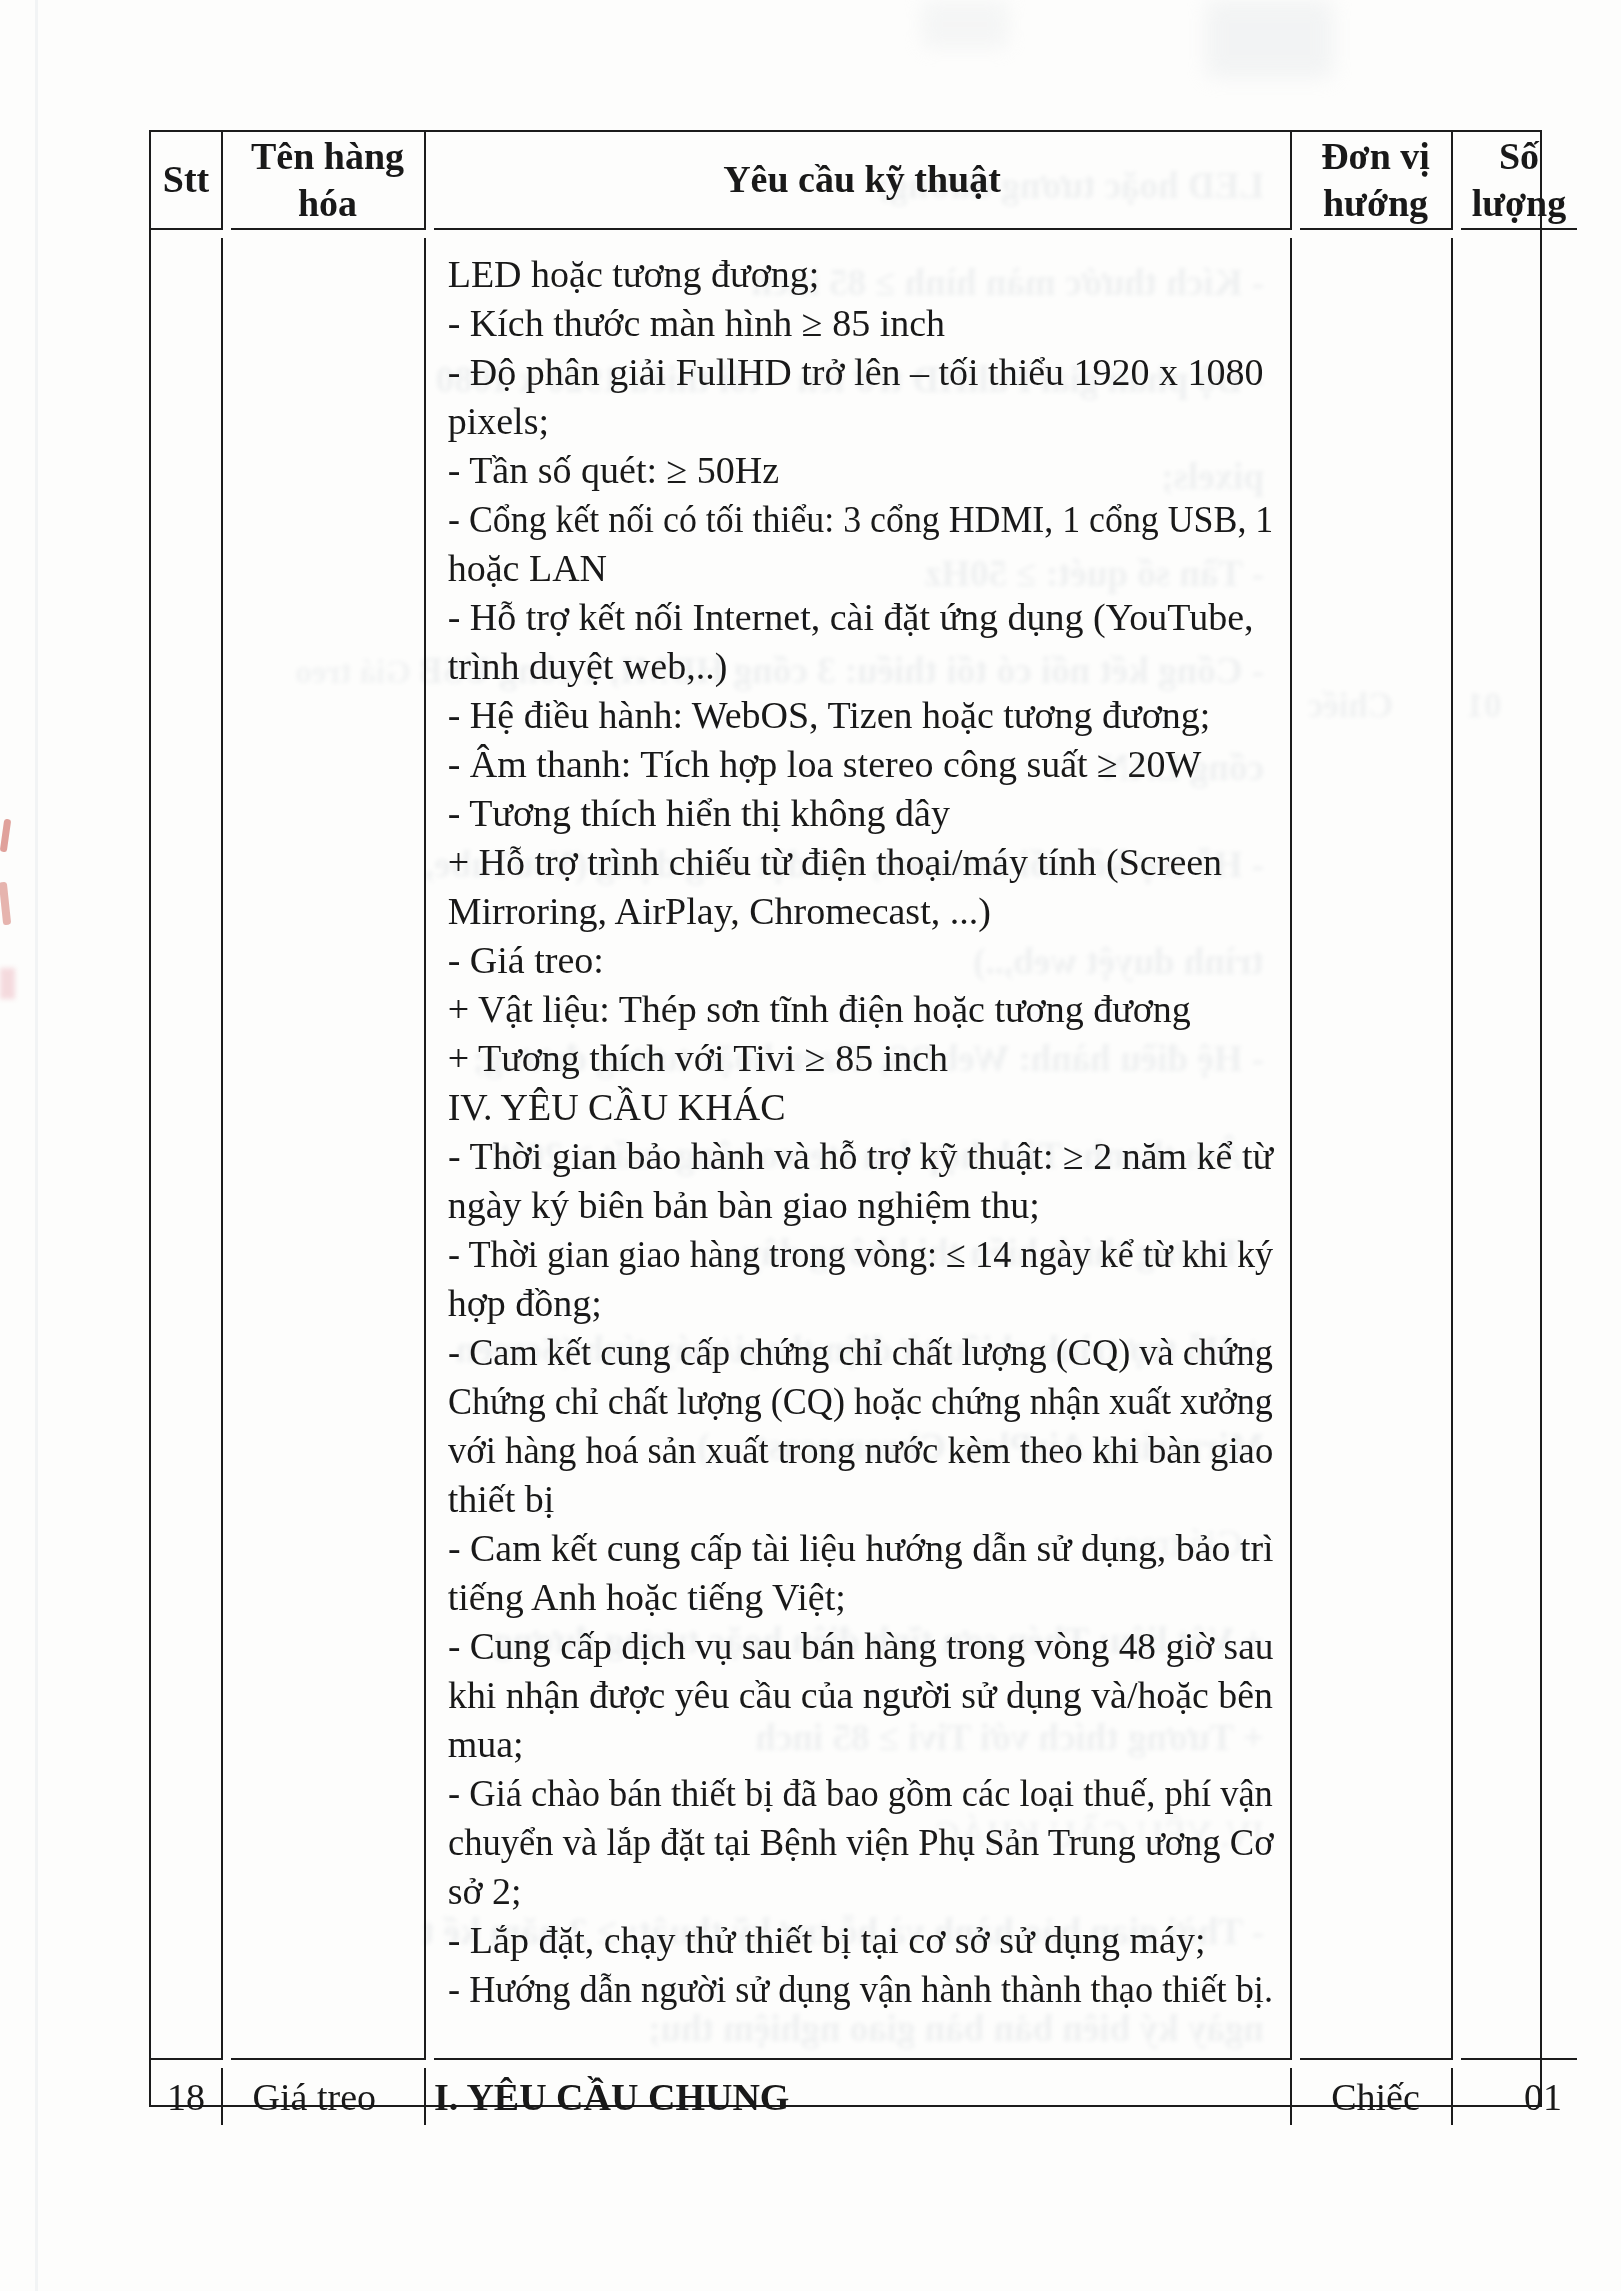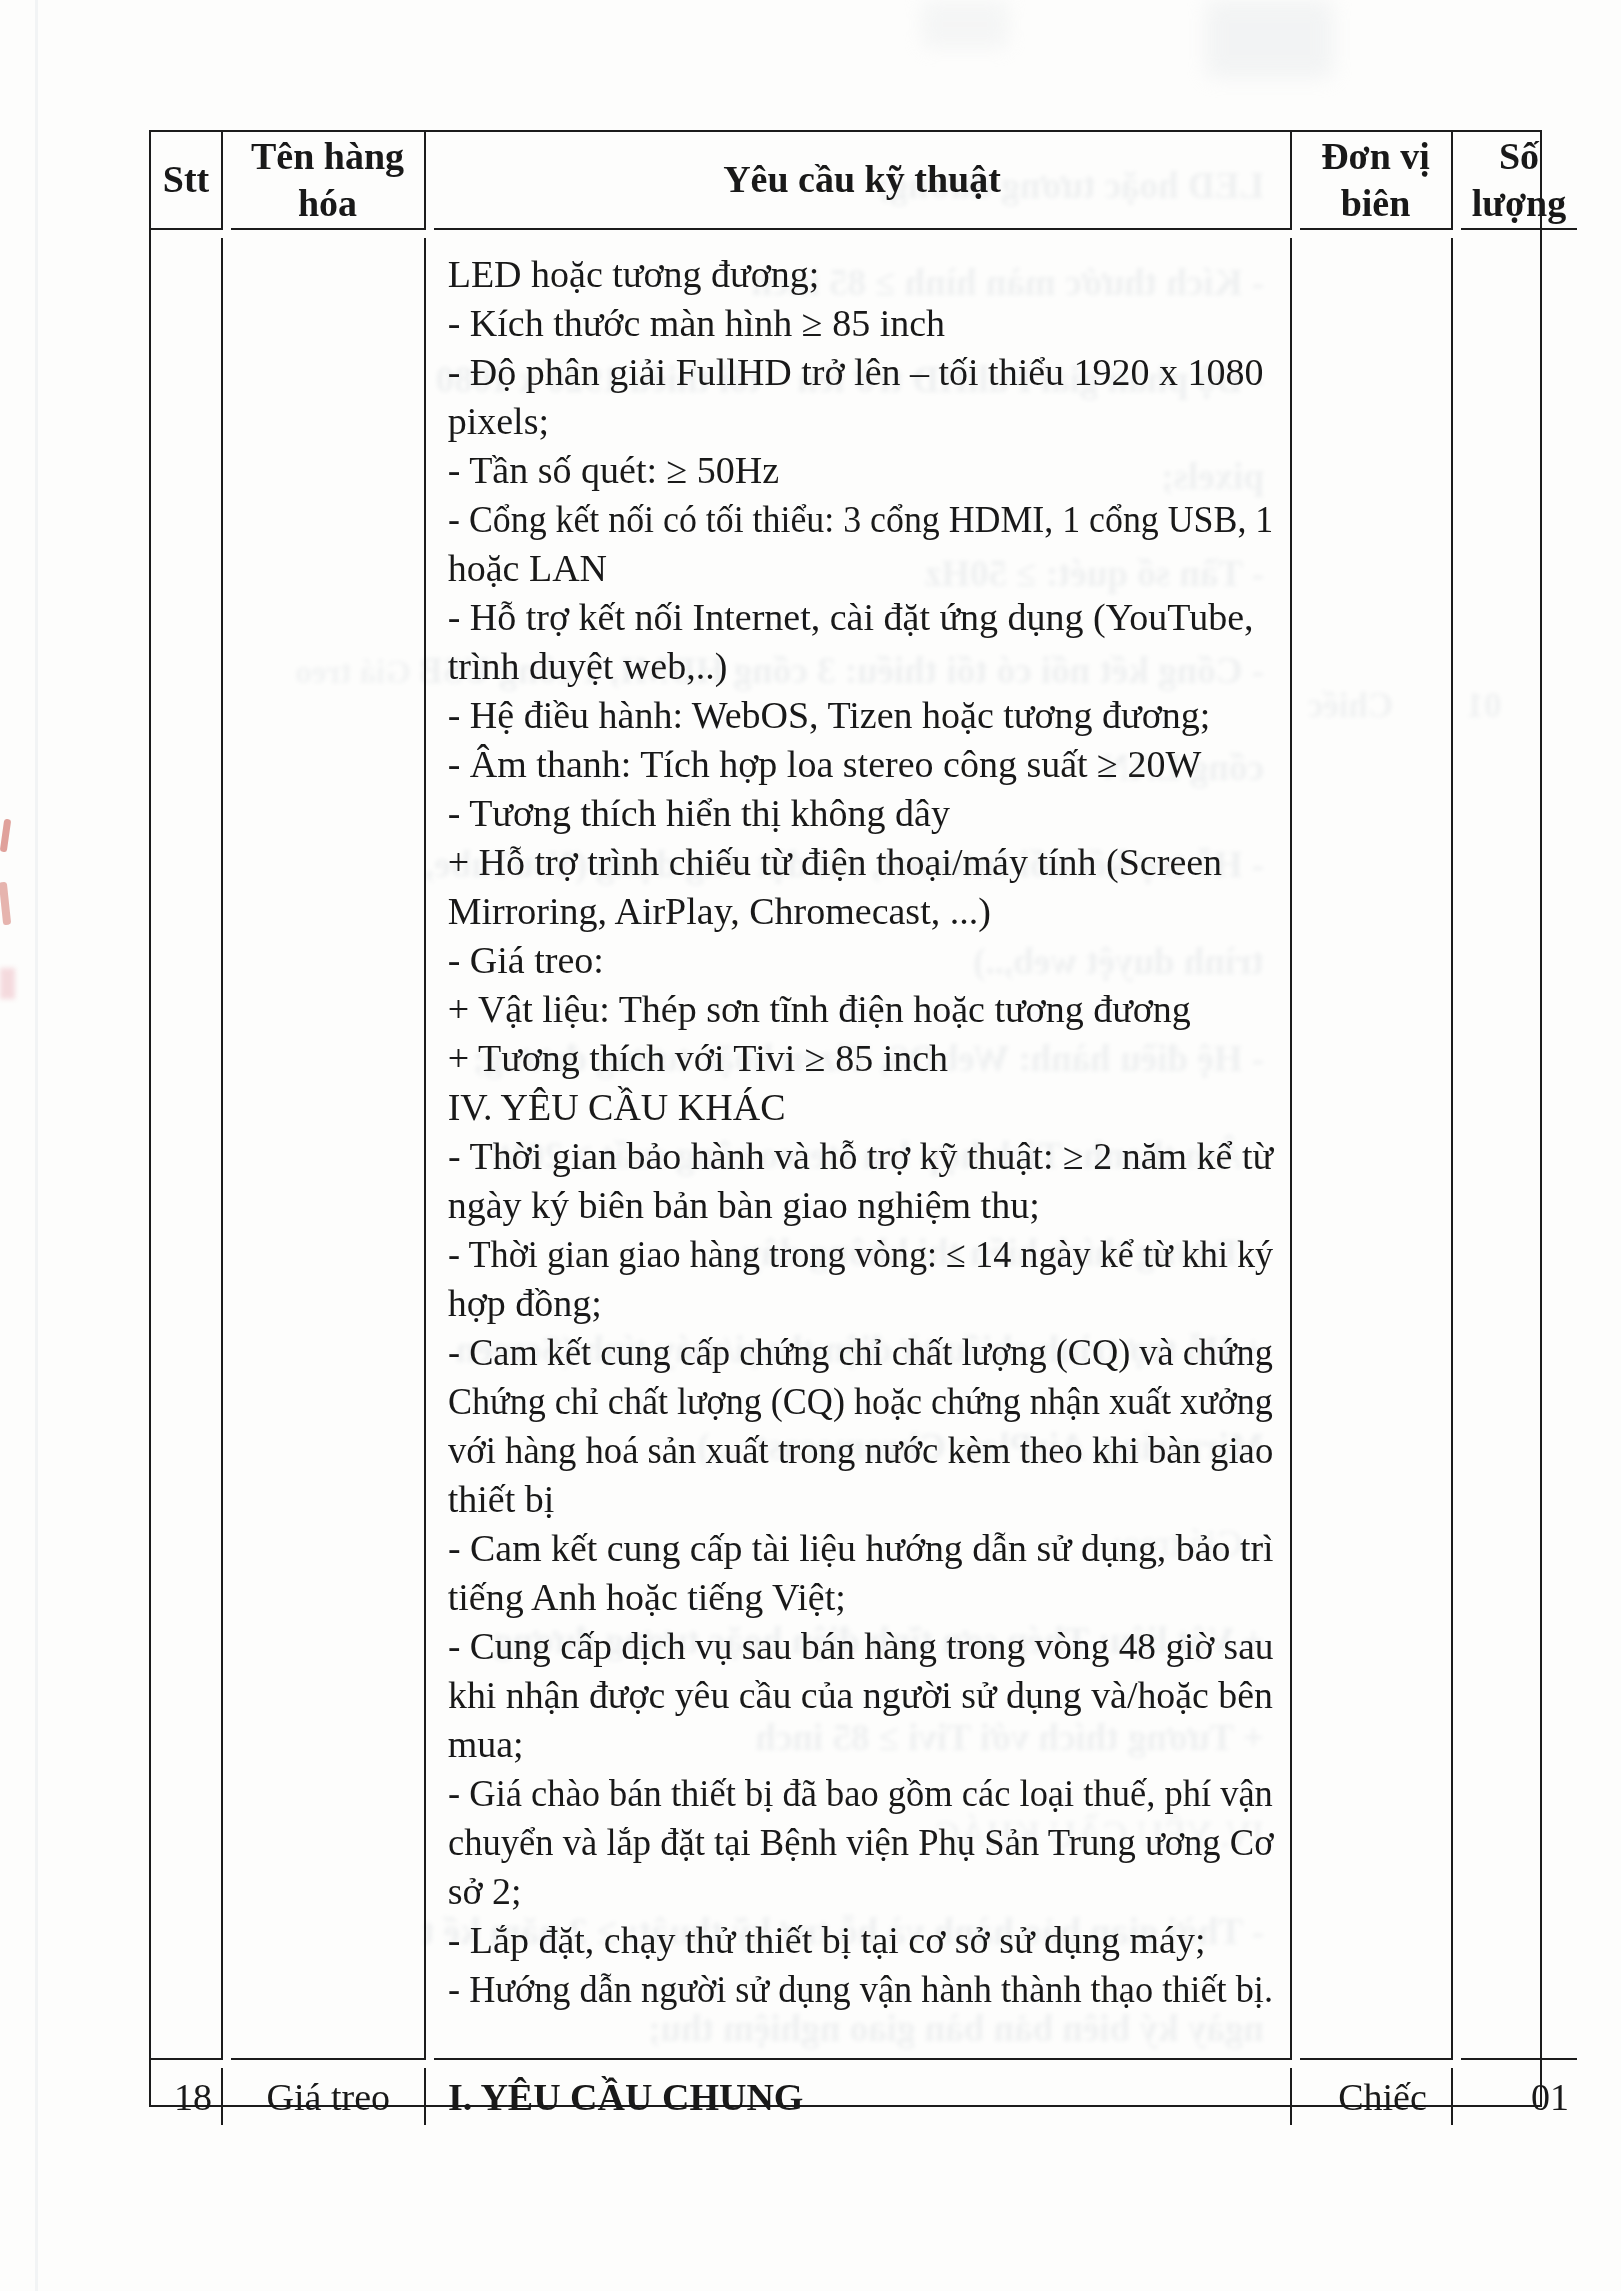--- a/index.html
+++ b/index.html
@@ -24,21 +24,21 @@
     gap:8px;
   }
   .cell{
     position:relative;
     border-right:2px solid #1c1c1c;
     border-bottom:2px solid #1c1c1c;
     box-sizing:border-box;
     font-size:38px;
   }
   .cell.lastcol{border-right:none;padding-left:48px;}
-  .cell.lastrow{border-bottom:none;margin-left:14px;}
+  .cell.lastrow{border-bottom:none;}
   .cell.hdr{
     display:flex;align-items:center;justify-content:center;
     text-align:center;font-weight:bold;line-height:1.25;
     padding:0 5.9px;border-bottom-width:2.9px;
   }
   .cell.body-spec{padding:11.8px 11.8px 0 13.7px;}
   .spec-line{
     white-space:nowrap;height:49px;line-height:49px;
     transform-origin:left center;
   }
@@ -112,21 +112,21 @@
     <div class="spec-line">Giá treo</div>
   </div>
   <div class="ghost" id="ghost-unit">Chiếc</div>
   <div class="ghost" id="ghost-qty">01</div>
 
   <div class="doc-table">
 
     <div class="cell hdr">Stt</div>
     <div class="cell hdr">Tên hàng hóa</div>
     <div class="cell hdr">Yêu cầu kỹ thuật</div>
-    <div class="cell hdr">Đơn vị biên</div>
+    <div class="cell hdr">Đơn vị hướng</div>
     <div class="cell hdr lastcol">Số lượng</div>
 
     <div class="cell"></div>
     <div class="cell"></div>
     <div class="cell body-spec">
         <div class="spec-line">LED hoặc tương đương;</div>
         <div class="spec-line">- Kích thước màn hình ≥ 85 inch</div>
         <div class="spec-line">- Độ phân giải FullHD trở lên – tối thiểu 1920 x 1080</div>
         <div class="spec-line">pixels;</div>
         <div class="spec-line">- Tần số quét: ≥ 50Hz</div>

